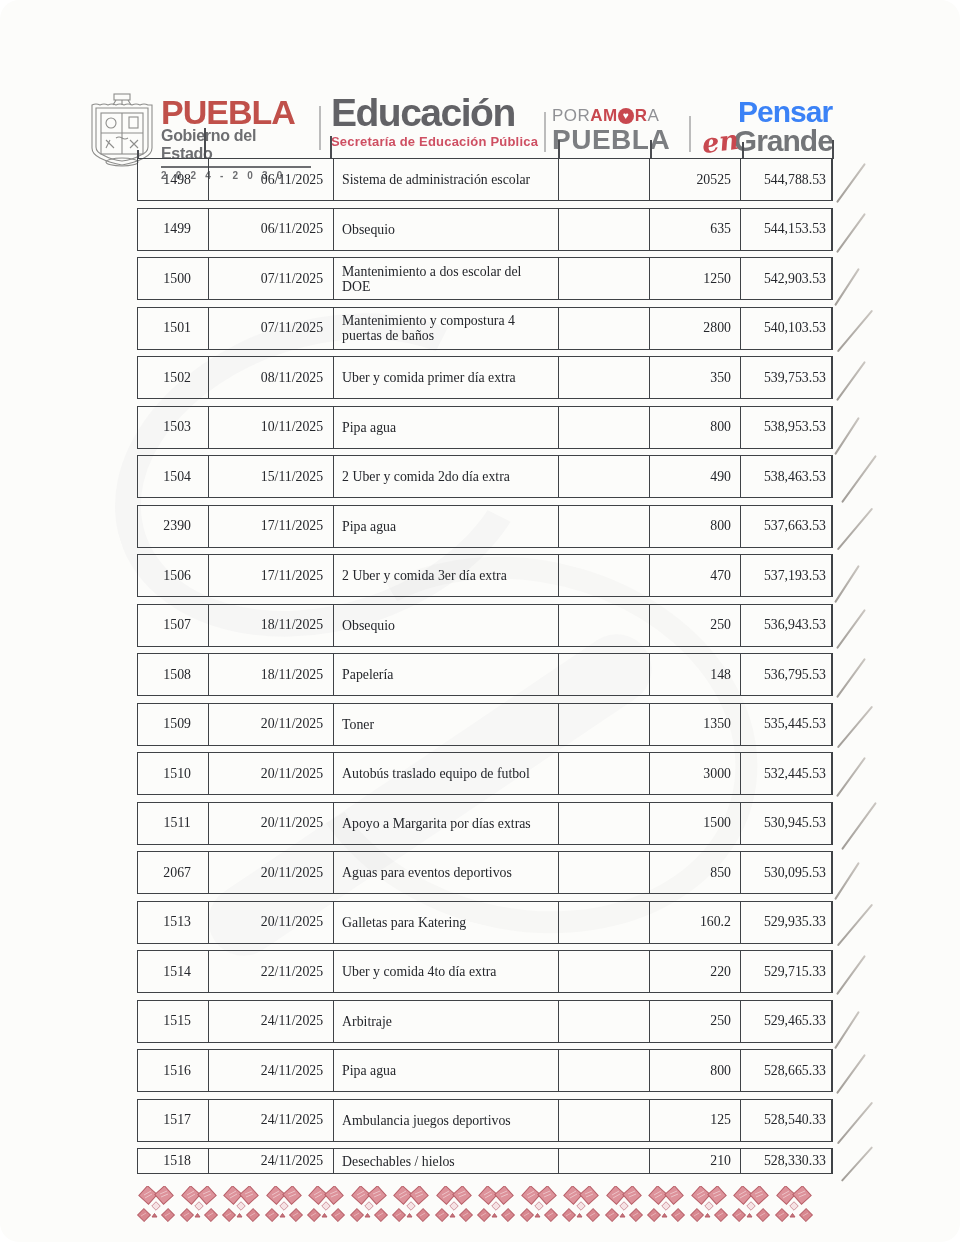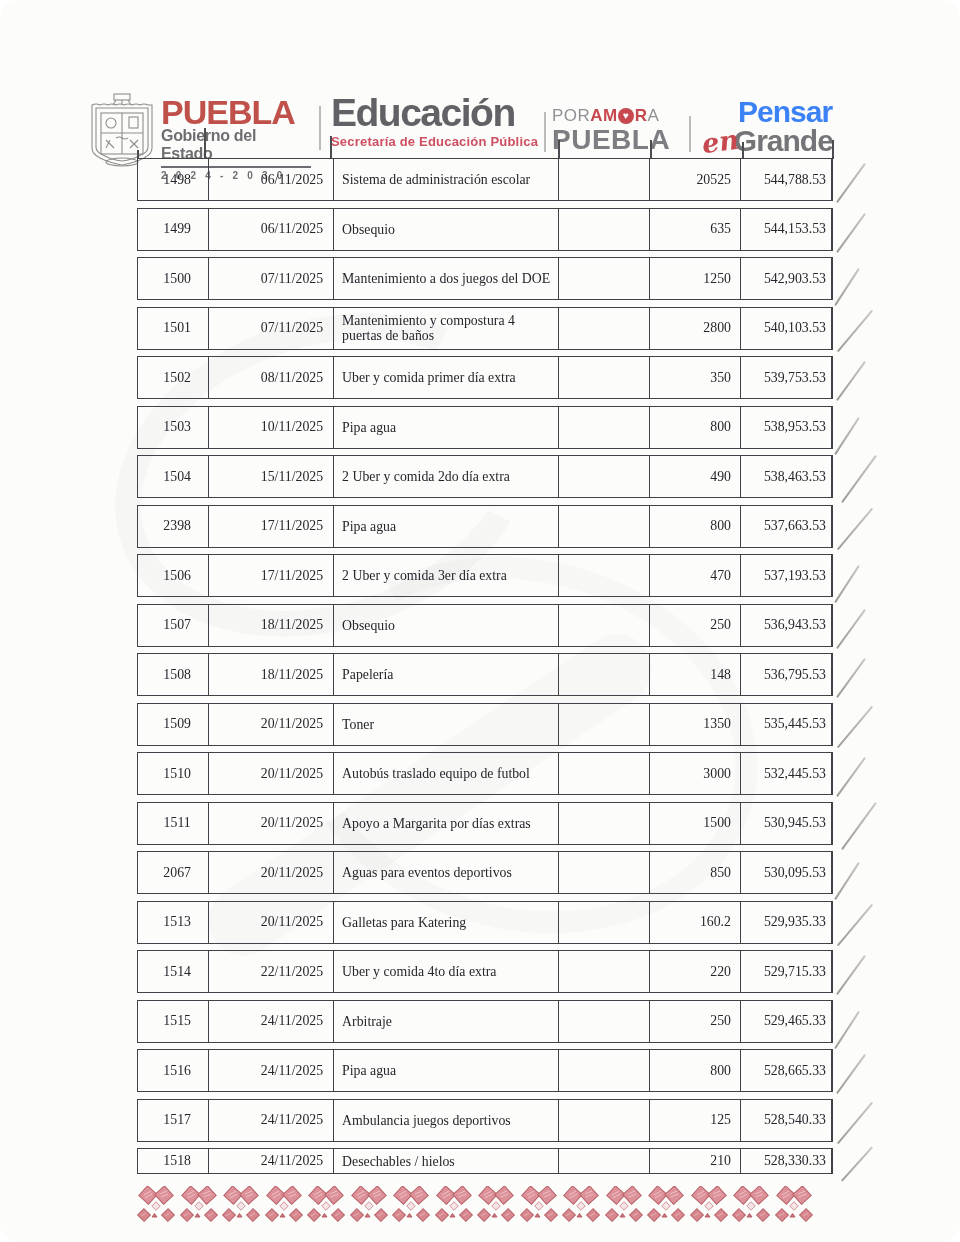--- a/index.html
+++ b/index.html
@@ -190,21 +190,21 @@
     <div class="cell c-desc">Obsequio</div>
     <div class="cell c-blank"></div>
     <div class="cell c-amount">635</div>
     <div class="cell c-balance">544,153.53</div>
     <div class="tick"></div>
   </div>
 
   <div class="row">
     <div class="cell c-no">1500</div>
     <div class="cell c-date">07/11/2025</div>
-    <div class="cell c-desc">Mantenimiento a dos juegos del DOE</div>
+    <div class="cell c-desc">Mantenimiento a dos escolar del DOE</div>
     <div class="cell c-blank"></div>
     <div class="cell c-amount">1250</div>
     <div class="cell c-balance">542,903.53</div>
     <div class="tick"></div>
   </div>
 
   <div class="row">
     <div class="cell c-no">1501</div>
     <div class="cell c-date">07/11/2025</div>
     <div class="cell c-desc">Mantenimiento y compostura 4 puertas de baños</div>
@@ -238,21 +238,21 @@
     <div class="cell c-no">1504</div>
     <div class="cell c-date">15/11/2025</div>
     <div class="cell c-desc">2 Uber y comida 2do día extra</div>
     <div class="cell c-blank"></div>
     <div class="cell c-amount">490</div>
     <div class="cell c-balance">538,463.53</div>
     <div class="tick"></div>
   </div>
 
   <div class="row">
-    <div class="cell c-no">2398</div>
+    <div class="cell c-no">2390</div>
     <div class="cell c-date">17/11/2025</div>
     <div class="cell c-desc">Pipa agua</div>
     <div class="cell c-blank"></div>
     <div class="cell c-amount">800</div>
     <div class="cell c-balance">537,663.53</div>
     <div class="tick"></div>
   </div>
 
   <div class="row">
     <div class="cell c-no">1506</div>

